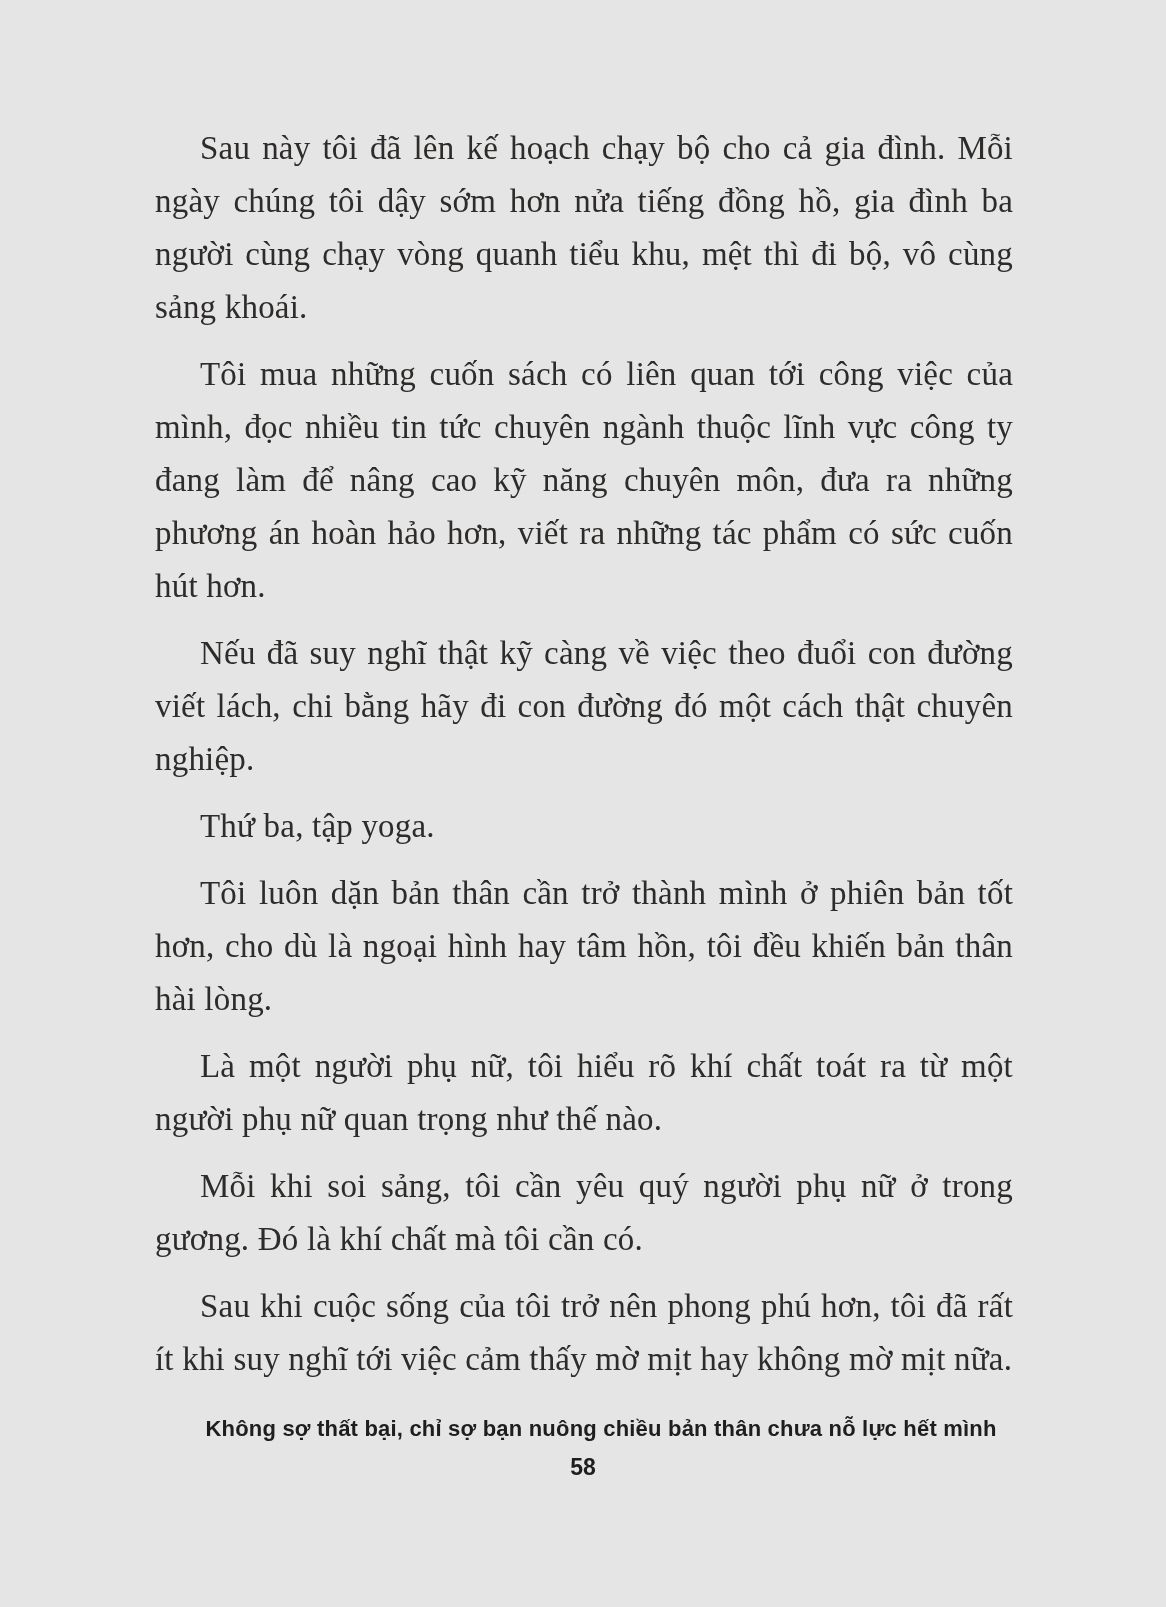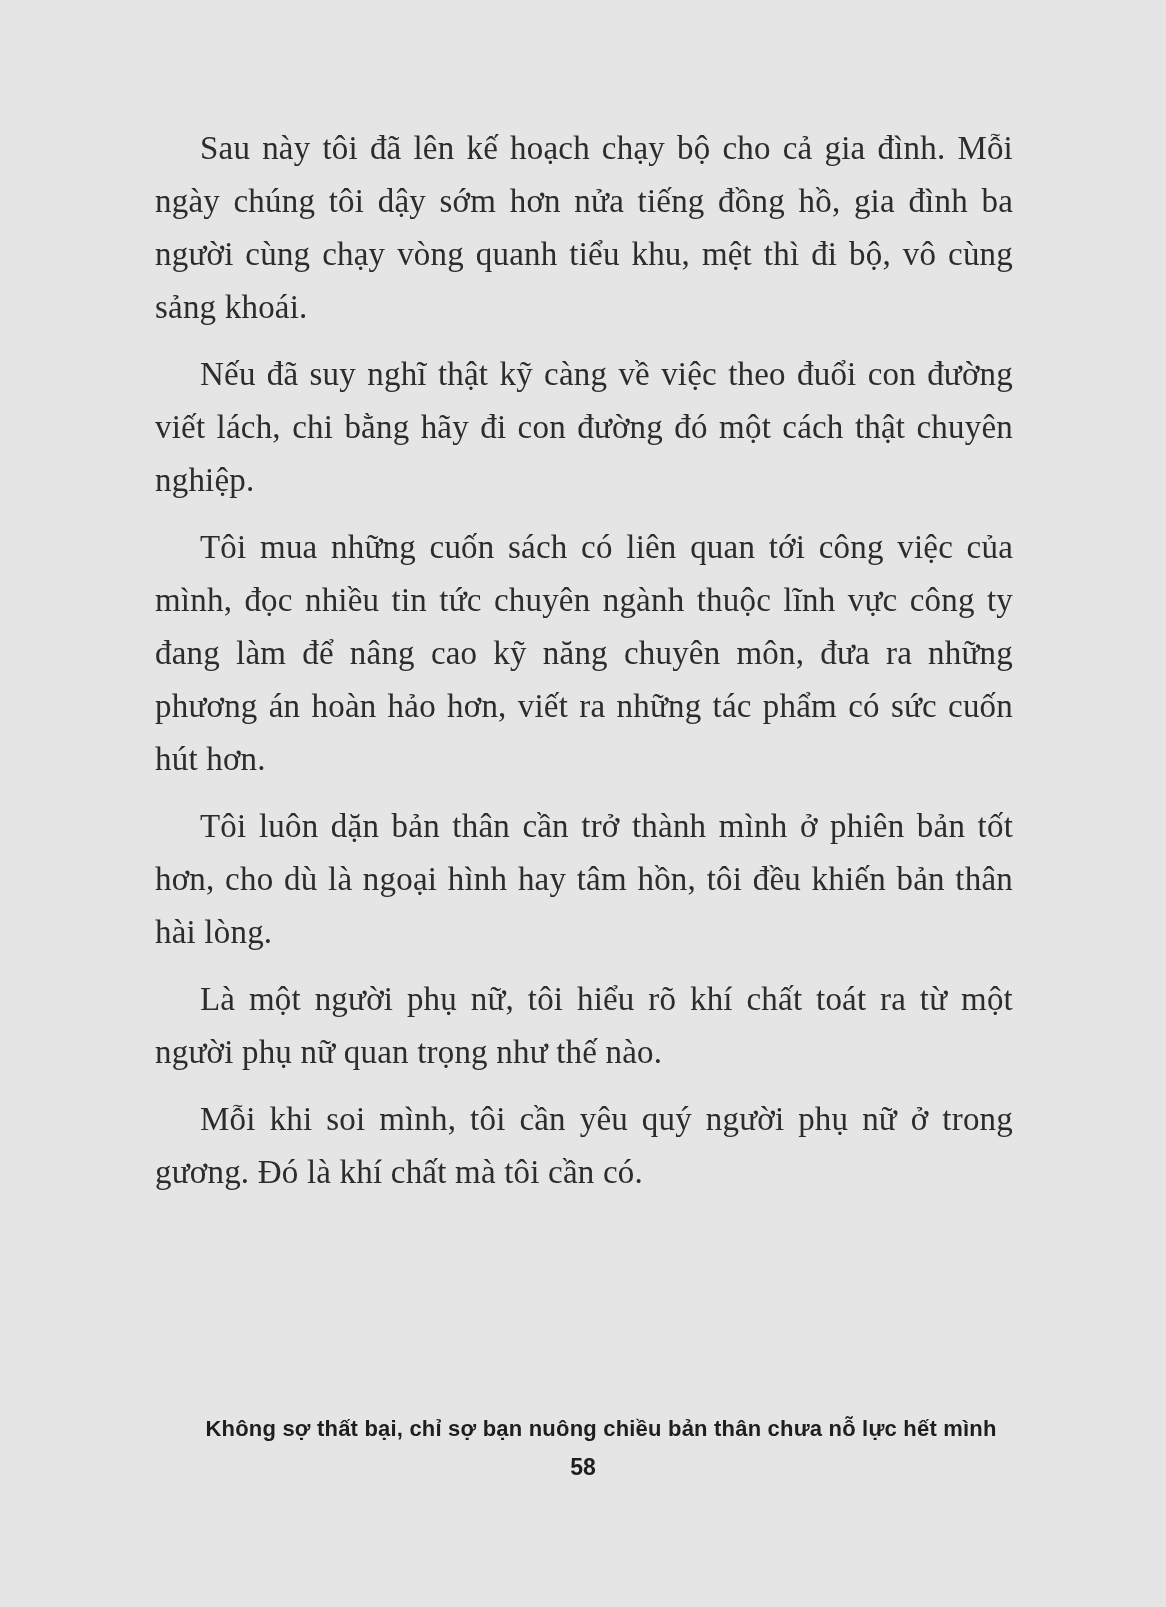--- a/index.html
+++ b/index.html
@@ -51,24 +51,26 @@
     font-weight: bold;
     color: #1e1e1e;
   }
 </style>
 </head>
 <body>
 
 <div class="page">
   <main class="content">
     <p>Sau này tôi đã lên kế hoạch chạy bộ cho cả gia đình. Mỗi ngày chúng tôi dậy sớm hơn nửa tiếng đồng hồ, gia đình ba người cùng chạy vòng quanh tiểu khu, mệt thì đi bộ, vô cùng sảng khoái.</p>
+    <p>Tôi mua những cuốn sách có liên quan tới công việc của mình, đọc nhiều tin tức chuyên ngành thuộc lĩnh vực công ty đang làm để nâng cao kỹ năng chuyên môn, đưa ra những phương án hoàn hảo hơn, viết ra những tác phẩm có sức cuốn hút hơn.</p>
     <p>Nếu đã suy nghĩ thật kỹ càng về việc theo đuổi con đường viết lách, chi bằng hãy đi con đường đó một cách thật chuyên nghiệp.</p>
-    <p>Tôi mua những cuốn sách có liên quan tới công việc của mình, đọc nhiều tin tức chuyên ngành thuộc lĩnh vực công ty đang làm để nâng cao kỹ năng chuyên môn, đưa ra những phương án hoàn hảo hơn, viết ra những tác phẩm có sức cuốn hút hơn.</p>
+    <p>Thứ ba, tập yoga.</p>
     <p>Tôi luôn dặn bản thân cần trở thành mình ở phiên bản tốt hơn, cho dù là ngoại hình hay tâm hồn, tôi đều khiến bản thân hài lòng.</p>
     <p>Là một người phụ nữ, tôi hiểu rõ khí chất toát ra từ một người phụ nữ quan trọng như thế nào.</p>
-    <p>Mỗi khi soi mình, tôi cần yêu quý người phụ nữ ở trong gương. Đó là khí chất mà tôi cần có.</p>
+    <p>Mỗi khi soi sảng, tôi cần yêu quý người phụ nữ ở trong gương. Đó là khí chất mà tôi cần có.</p>
+    <p>Sau khi cuộc sống của tôi trở nên phong phú hơn, tôi đã rất ít khi suy nghĩ tới việc cảm thấy mờ mịt hay không mờ mịt nữa.</p>
   </main>
 
   <footer class="footer">
     <div class="quote">Không sợ thất bại, chỉ sợ bạn nuông chiều bản thân chưa nỗ lực hết mình</div>
     <div class="pagenum">58</div>
   </footer>
 </div>
 
 </body></html>

